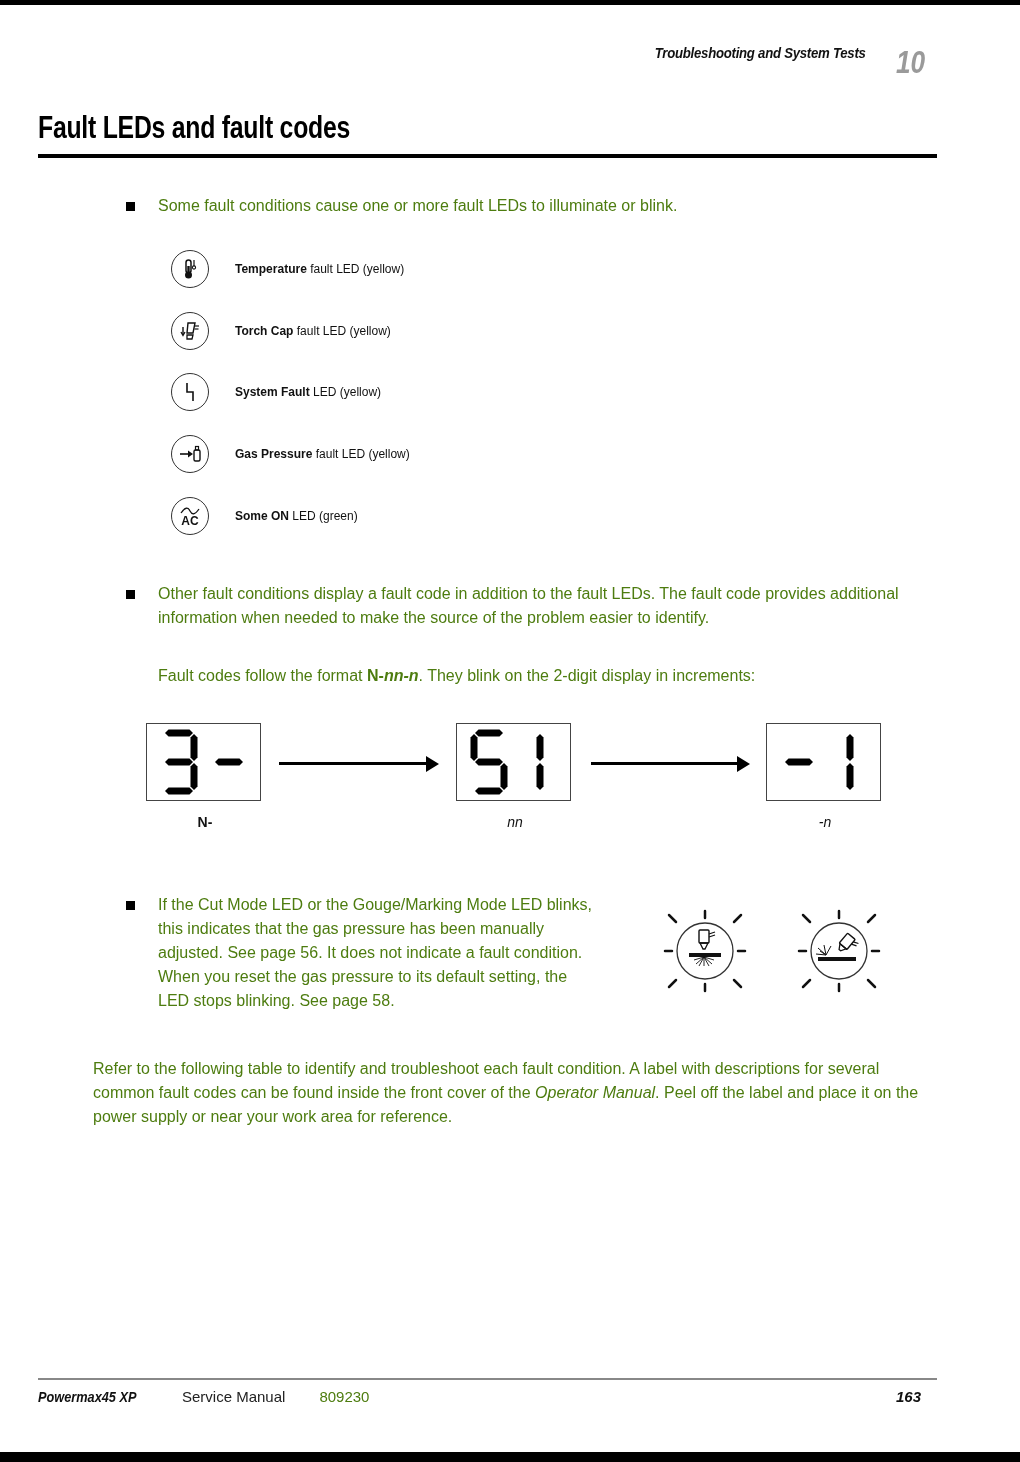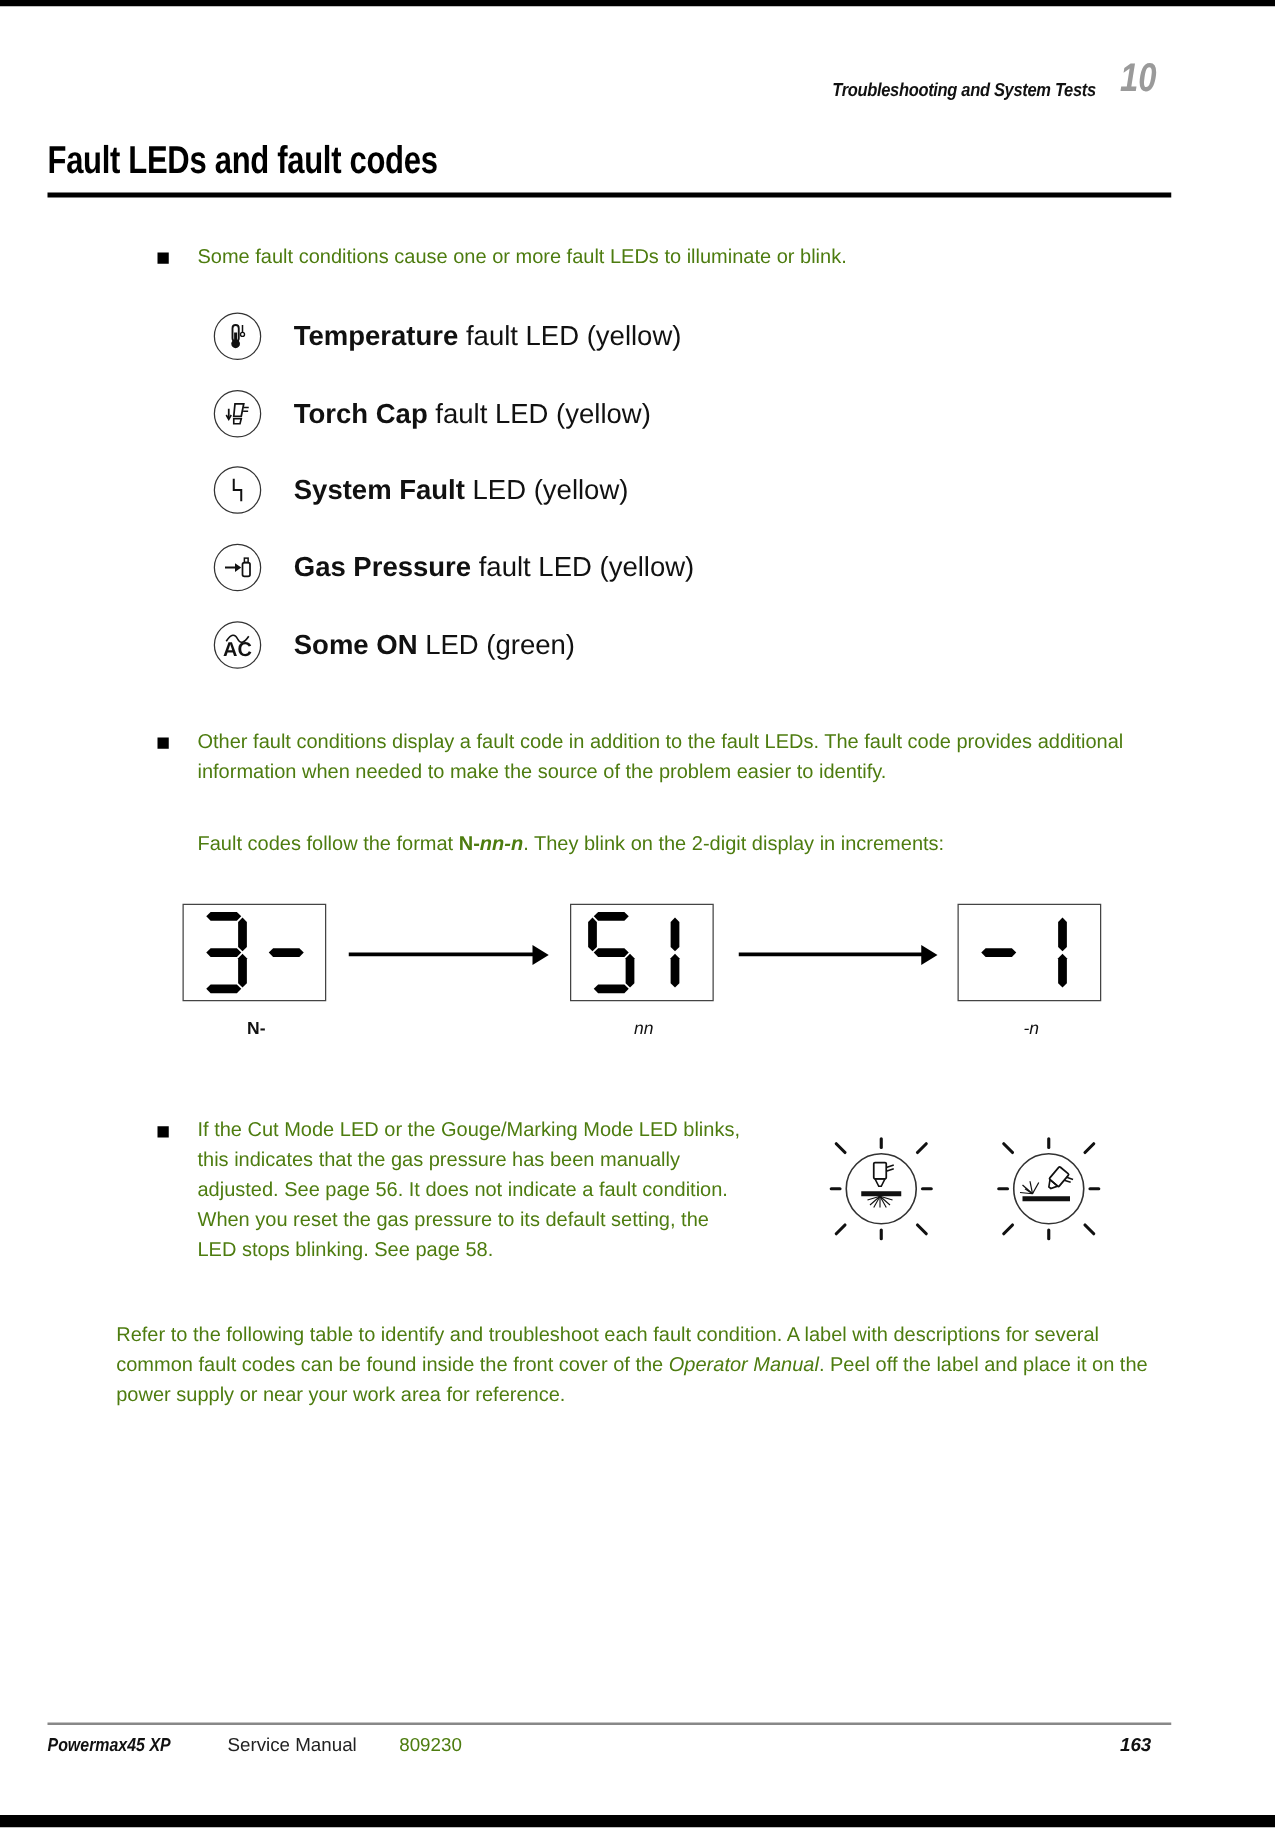--- a/index.html
+++ b/index.html
@@ -4,33 +4,33 @@
   <style>
     html, body { margin: 0; padding: 0; }
     body {
       width: 1020px; height: 1462px; position: relative; overflow: hidden;
       background: #ffffff; color: #111;
       font-family: "Liberation Sans", sans-serif;
     }
     .topbar { position: absolute; left: 0; top: 0; width: 1020px; height: 5px; background: #000; }
     .botbar { position: absolute; left: 0; top: 1452px; width: 1020px; height: 10px; background: #000; }
 
-    .running-head { position: absolute; top: 44px; right: 88px; display: flex; align-items: flex-end; gap: 20px; }
+    .running-head { position: absolute; top: 44px; right: 88px; display: flex; align-items: flex-start; gap: 31px; }
     .rh-title { font-family: "Liberation Sans", sans-serif; font-weight: bold; font-style: italic; font-size: 15px; color: #111; letter-spacing: -0.3px; transform: scaleX(0.88); transform-origin: right center; }
     .rh-num { font-family: "Liberation Sans", sans-serif; font-weight: bold; font-style: italic; font-size: 32px; color: #9a9a9a; transform: scaleX(0.82); transform-origin: left center; }
 
     .page-title { position: absolute; left: 38px; top: 110px; font-size: 31px; font-weight: bold; color: #000; transform: scaleX(0.8); transform-origin: left center; letter-spacing: -0.3px; white-space: nowrap; }
     .title-rule { position: absolute; left: 38px; top: 154px; width: 899px; height: 4px; background: #000; }
 
     .bullet { position: absolute; left: 126px; width: 9px; height: 9px; background: #000; }
     .para { position: absolute; left: 158px; font-size: 16px; line-height: 24px; color: #4d7c0f; }
 
     .led-row { position: absolute; left: 171px; display: flex; align-items: center; }
     .led-icon { width: 38px; height: 38px; border: 1.3px solid #333; border-radius: 50%; display: flex; align-items: center; justify-content: center; box-sizing: border-box; }
-    .led-label { margin-left: 26px; font-size: 22px; color: #111; }
+    .led-label { margin-left: 26px; font-size: 12px; color: #111; }
     .led-label b { font-weight: bold; }
 
     .seg-box { position: absolute; width: 115px; height: 78px; border: 1.3px solid #444; box-sizing: border-box; }
     .seg-cap { position: absolute; font-size: 14px; color: #111; text-align: center; width: 60px; }
 
     .arrow { position: absolute; height: 3px; background: #000; }
     .arrow::after { content: ""; position: absolute; right: -12px; top: -6.5px; border-left: 13px solid #000; border-top: 8px solid transparent; border-bottom: 8px solid transparent; }
 
     .footer-rule { position: absolute; left: 38px; top: 1378px; width: 899px; height: 1.5px; background: #888; }
     .footer { position: absolute; left: 38px; top: 1388px; width: 883px; font-size: 15px; display: flex; align-items: flex-end; }
@@ -101,21 +101,21 @@
       </svg>
   </span>
   <span class="led-label"><b>Gas Pressure</b><span> fault LED (yellow)</span></span>
 </div>
 
 <div class="led-row" style="top:497px">
   <span class="led-icon" style="flex-direction:column;">
     <svg width="22" height="9" viewBox="0 0 22 9">
         <path d="M2,6 C6,0 9,0 11,4 C13,8 16,8 20,2" fill="none" stroke="#111" stroke-width="1.3"></path>
       </svg>
-    <span style="font-size:16px; font-weight:bold; line-height:10px;">AC</span>
+    <span style="font-size:12px; font-weight:bold; line-height:10px;">AC</span>
   </span>
   <span class="led-label"><b>Some ON</b><span> LED (green)</span></span>
 </div>
 
 <div class="bullet" style="top:590px"></div>
 <div class="para" style="top:582px; width:770px">Other fault conditions display a fault code in addition to the fault LEDs. The fault code provides additional information when needed to make the source of the problem easier to identify.</div>
 <div class="para" style="top:664px; width:770px"><span>Fault codes follow the format </span><b>N-</b><b><i>nn-n</i></b><span>. They blink on the 2-digit display in increments:</span></div>
 
 <div class="seg-box" style="left:146px; top:723px">
   <svg class="seg-svg" width="113" height="76">

